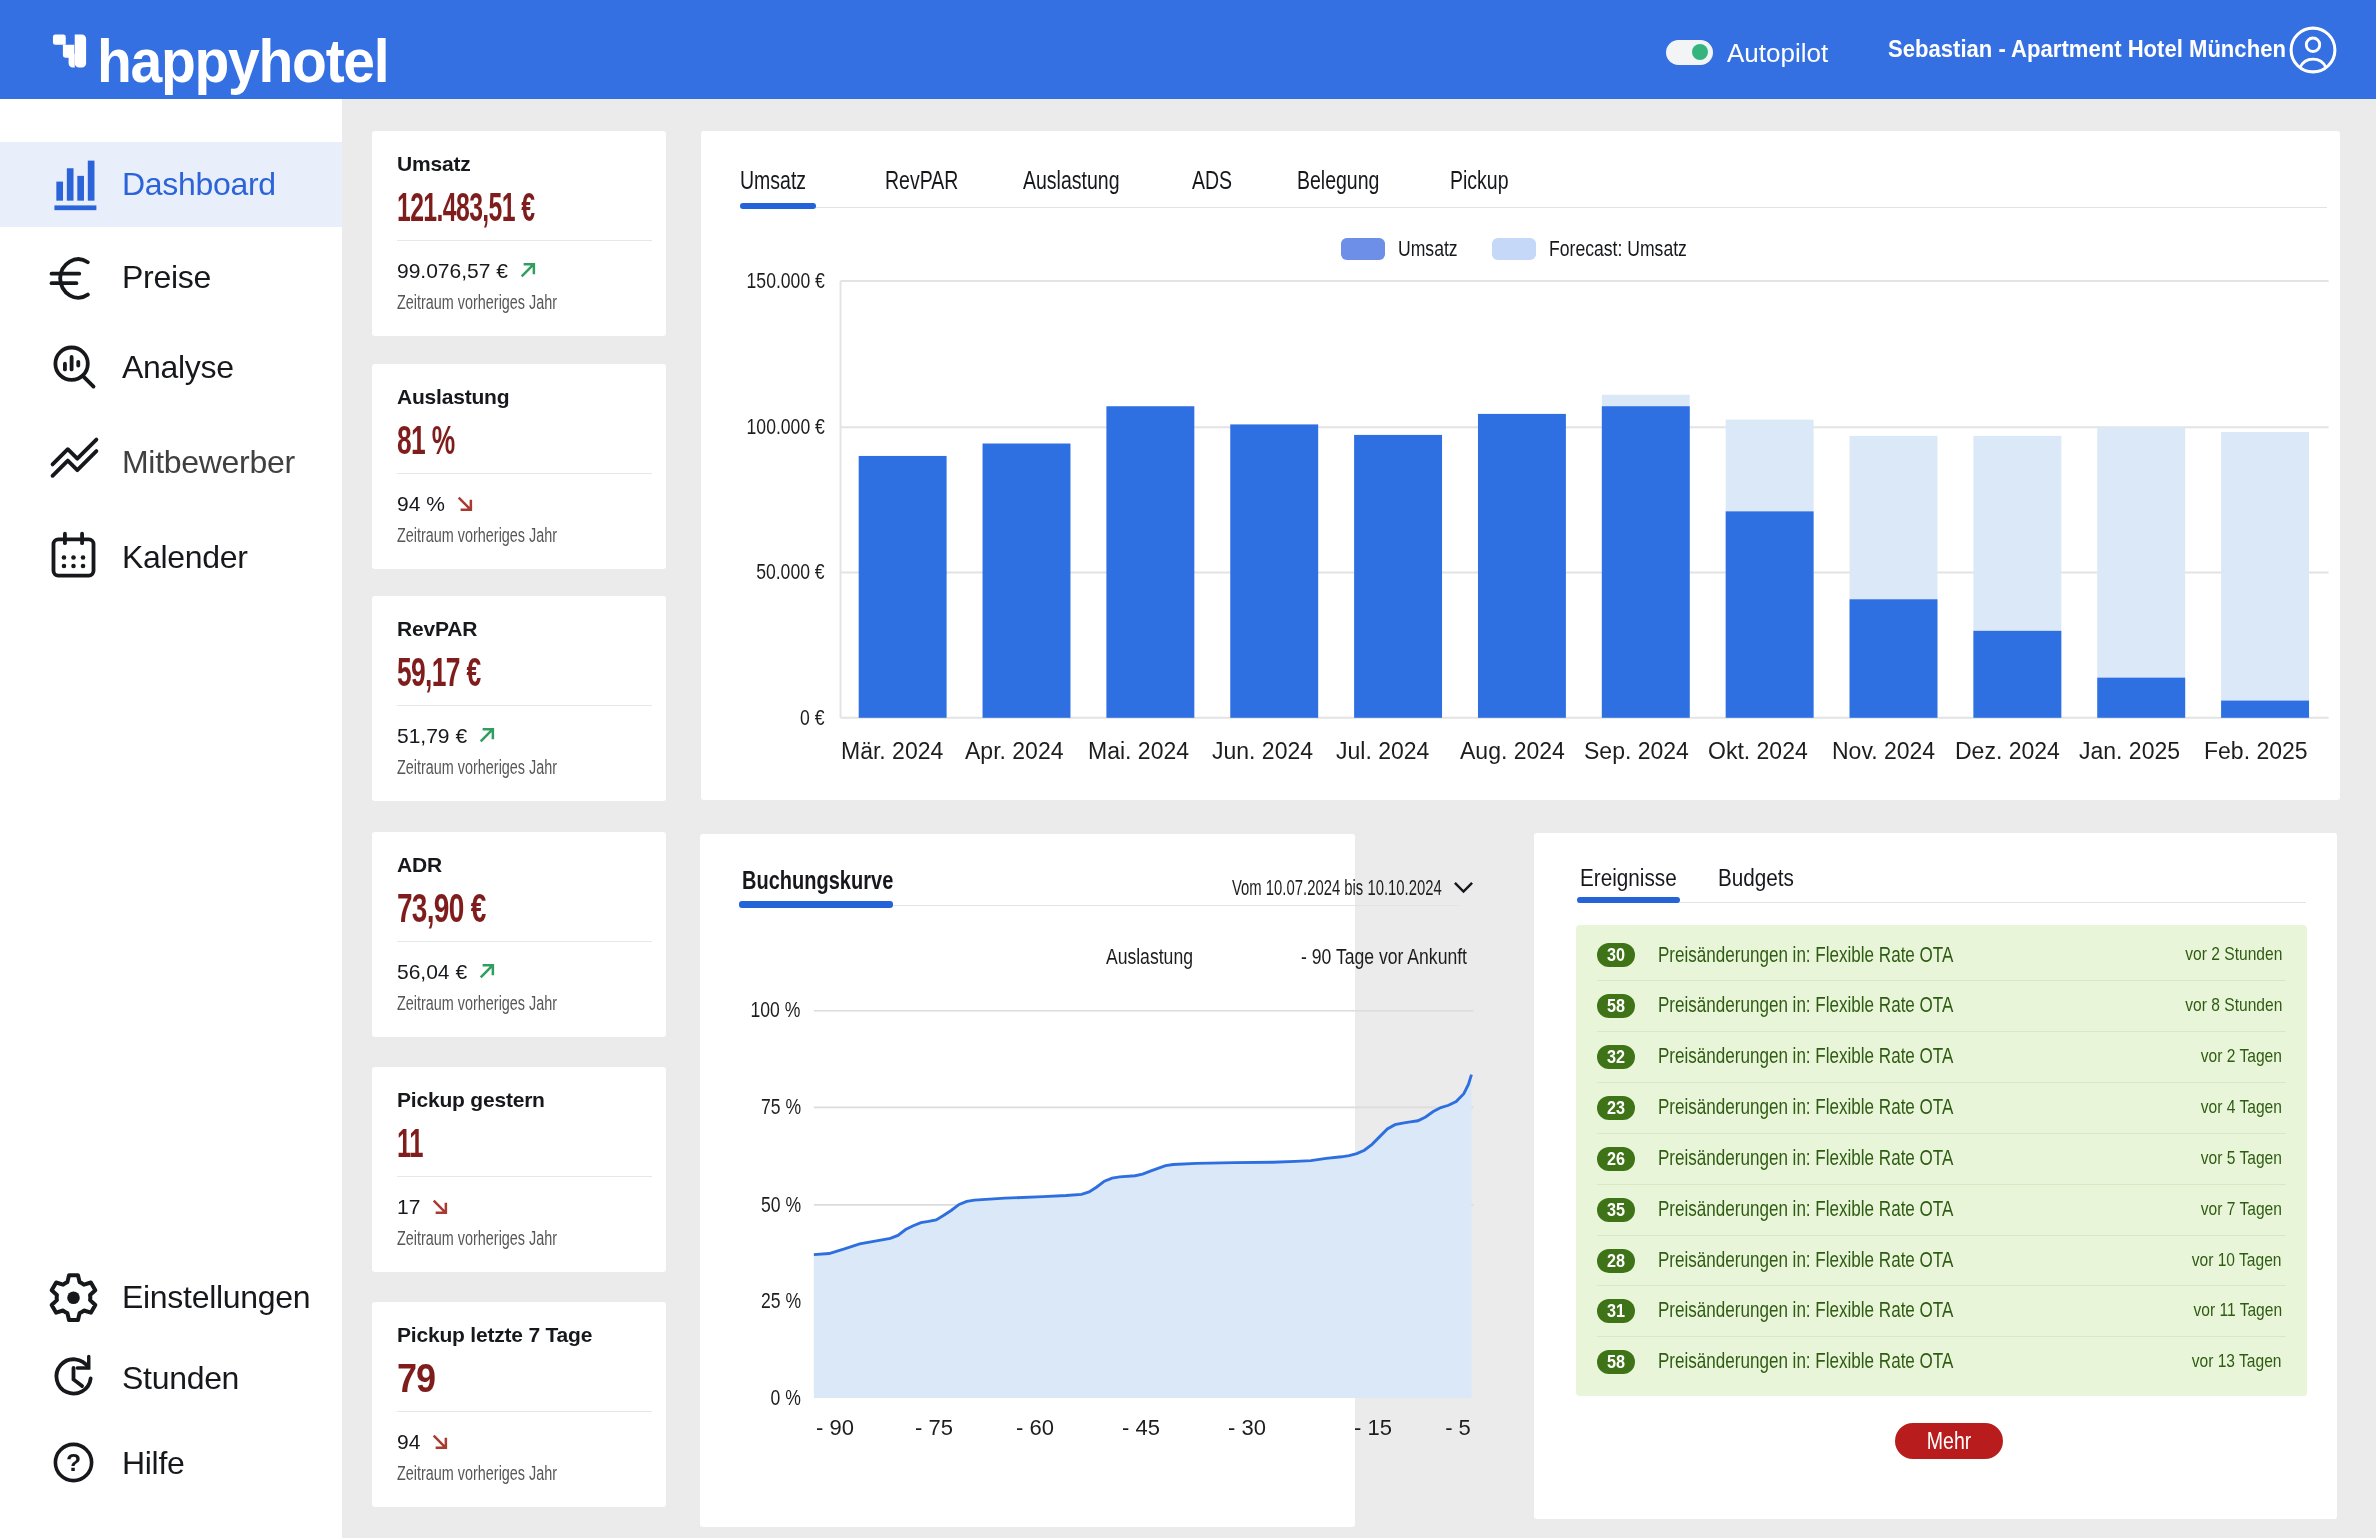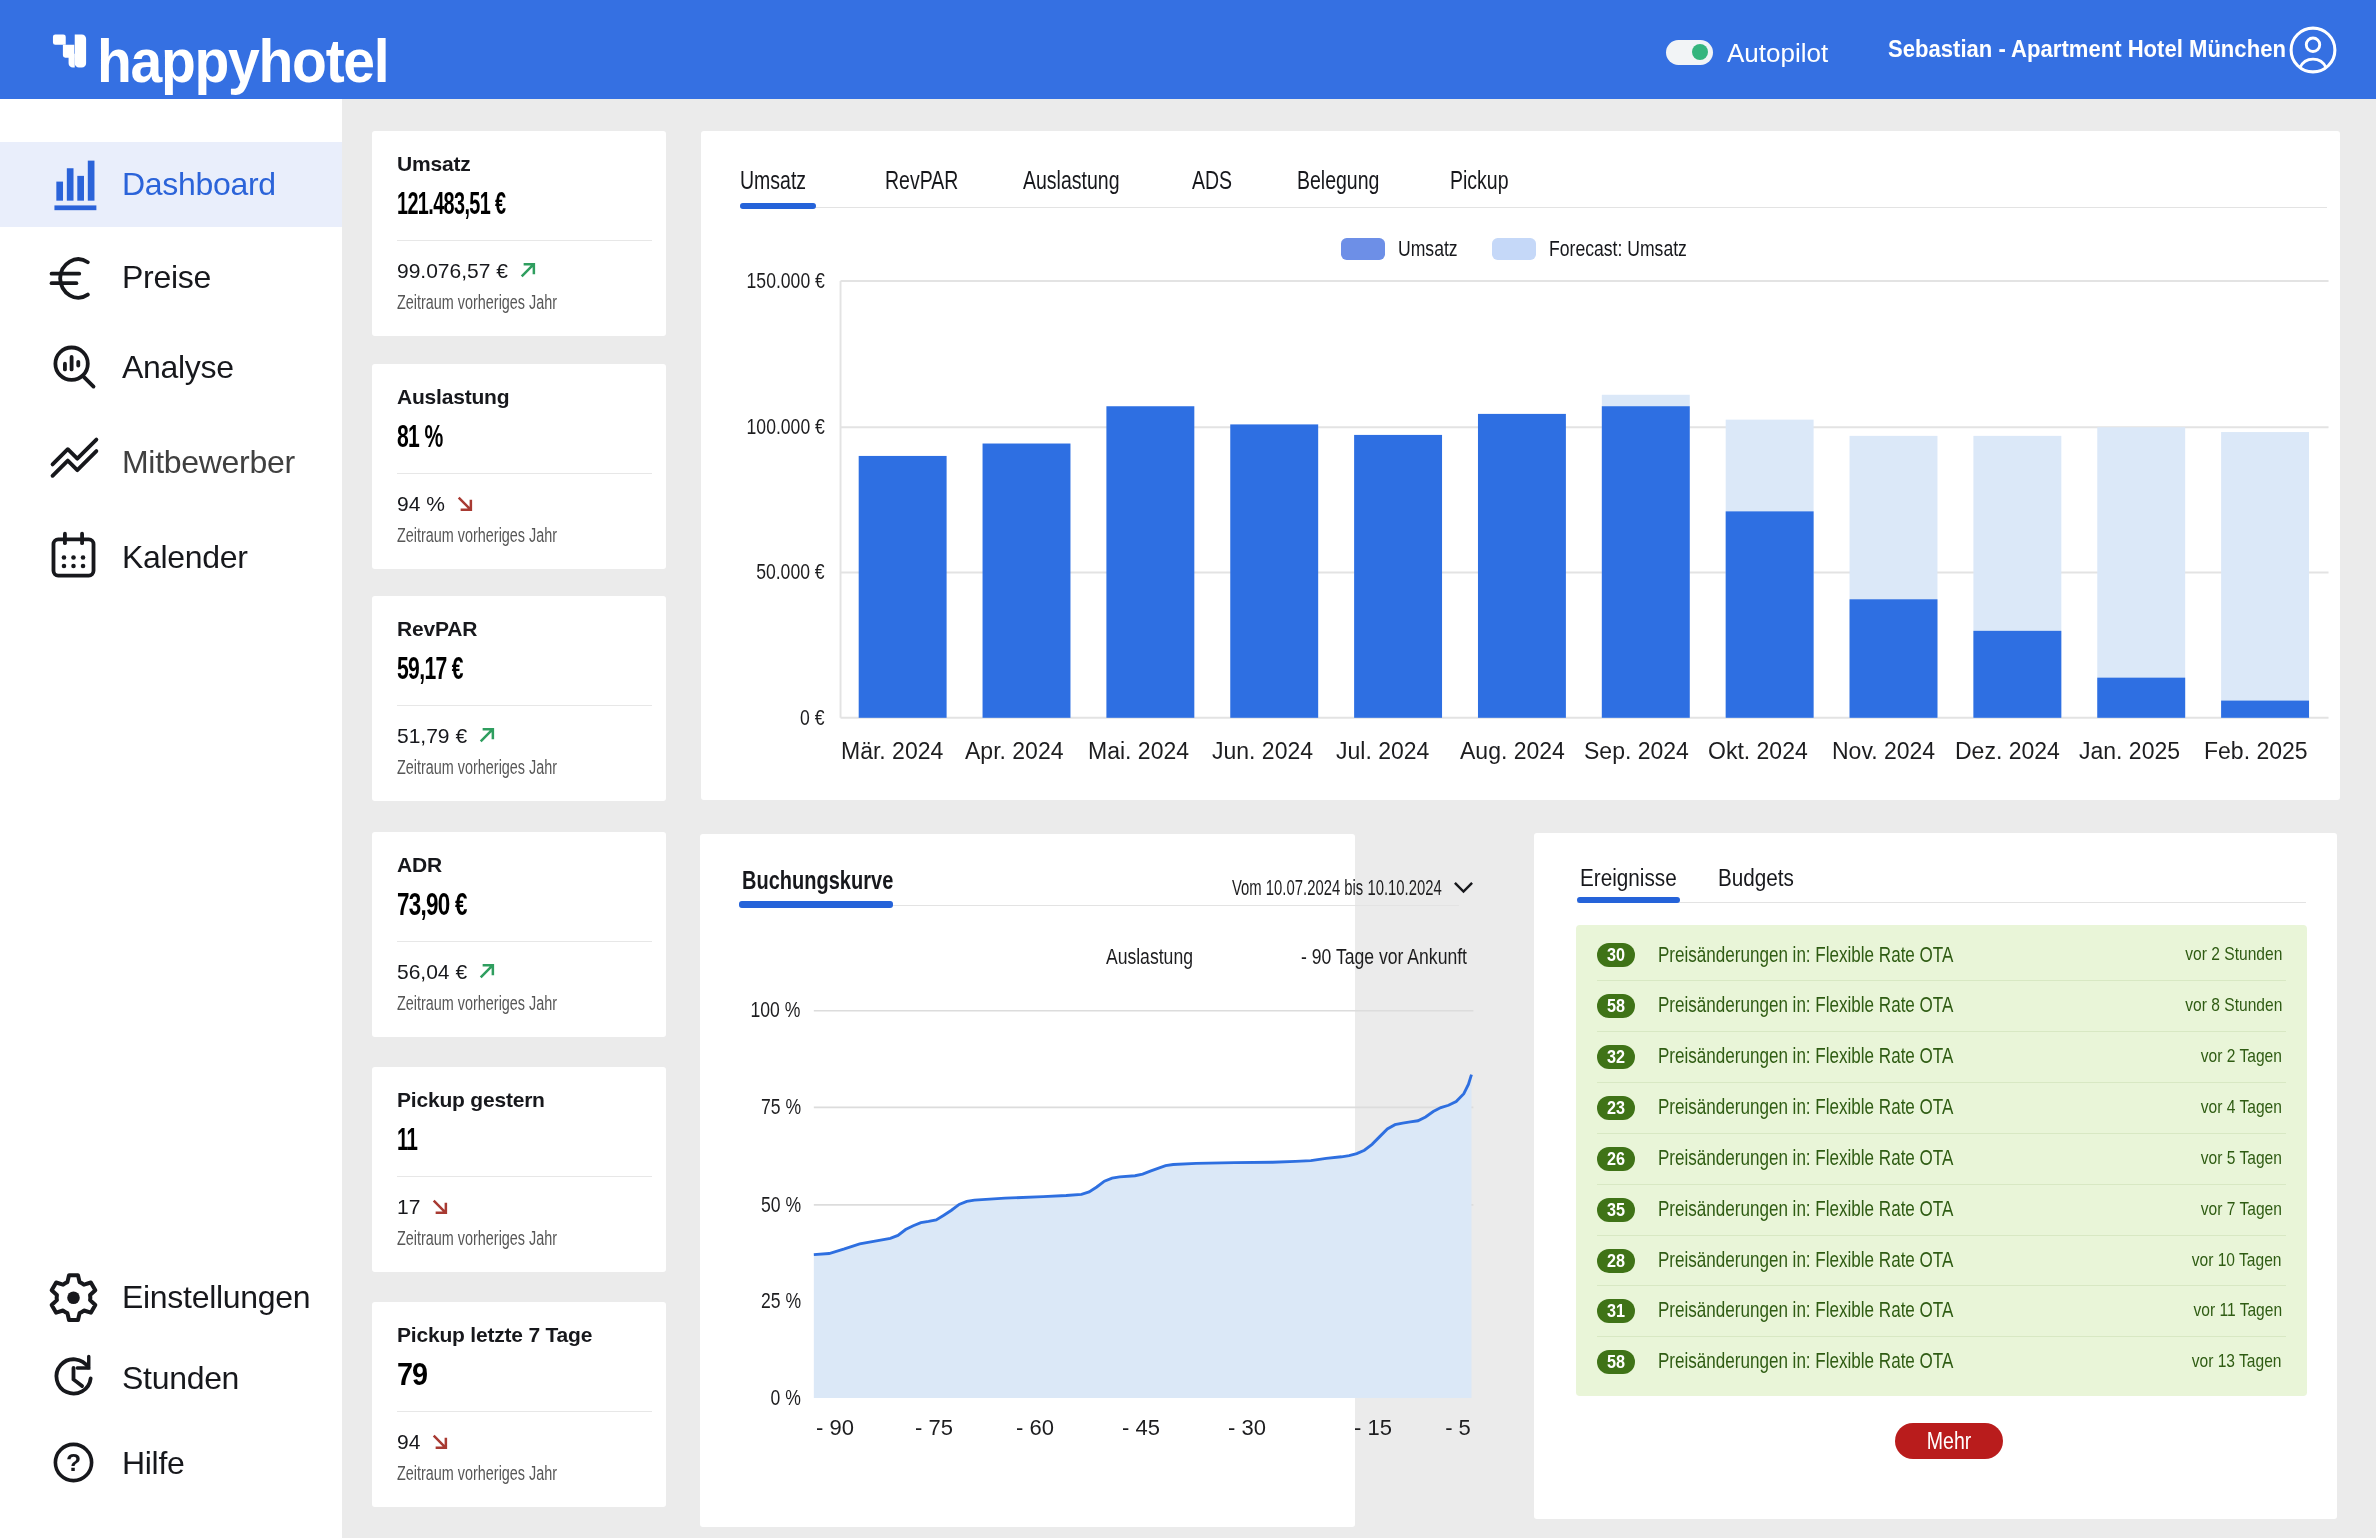--- a/index.html
+++ b/index.html
@@ -6,21 +6,21 @@
  font-family:"Liberation Sans",sans-serif;-webkit-font-smoothing:antialiased}
 .abs{position:absolute}
 .header{position:absolute;left:0;top:0;width:2376px;height:99px;background:#3570e2}
 .sidebar{position:absolute;left:0;top:99px;width:342px;height:1439px;background:#fff}
 .active-row{position:absolute;left:0;top:43px;width:342px;height:85px;background:#e9eefb}
 .mitem{position:absolute;left:122px;font-size:32px;line-height:38px;letter-spacing:-0.3px}
 .icn{position:absolute}
 .card{position:absolute;background:#fff;border-radius:2.9px}
 .kpi{left:372px;width:294px;height:205px}
 .ktitle{position:absolute;left:25px;top:21px;font-size:21px;font-weight:bold;color:#17181c;letter-spacing:-0.2px}
-.kval{position:absolute;left:25px;top:54px;font-size:32px;font-weight:bold;color:#000000;white-space:nowrap}
+.kval{position:absolute;left:25px;top:54px;font-size:40px;font-weight:bold;color:#7f1d1d;white-space:nowrap}
 .kval span{display:inline-block;transform-origin:0 50%;letter-spacing:-1px}
 .kdiv{position:absolute;left:25px;top:109px;width:255px;border-top:1.9px solid #e7e7e7}
 .ksec{position:absolute;left:25px;top:126px;font-size:21px;color:#17181c;white-space:nowrap;display:flex;align-items:center}
 .arr{width:27px;height:27px;margin-left:5.7px}
 .kcap{position:absolute;left:25px;top:160px;font-size:20px;color:#575757;white-space:nowrap}
 .sx72{display:inline-block;transform:scaleX(.72);transform-origin:0 50%}
 .sx78{display:inline-block;transform:scaleX(.775);transform-origin:0 50%}
 .sx82r{display:inline-block;transform:scaleX(.82);transform-origin:100% 50%}
 .chart-card{left:701px;top:131px;width:1639px;height:669px}
 .tab{position:absolute;top:35px;font-size:25px;color:#17181c;white-space:nowrap}

